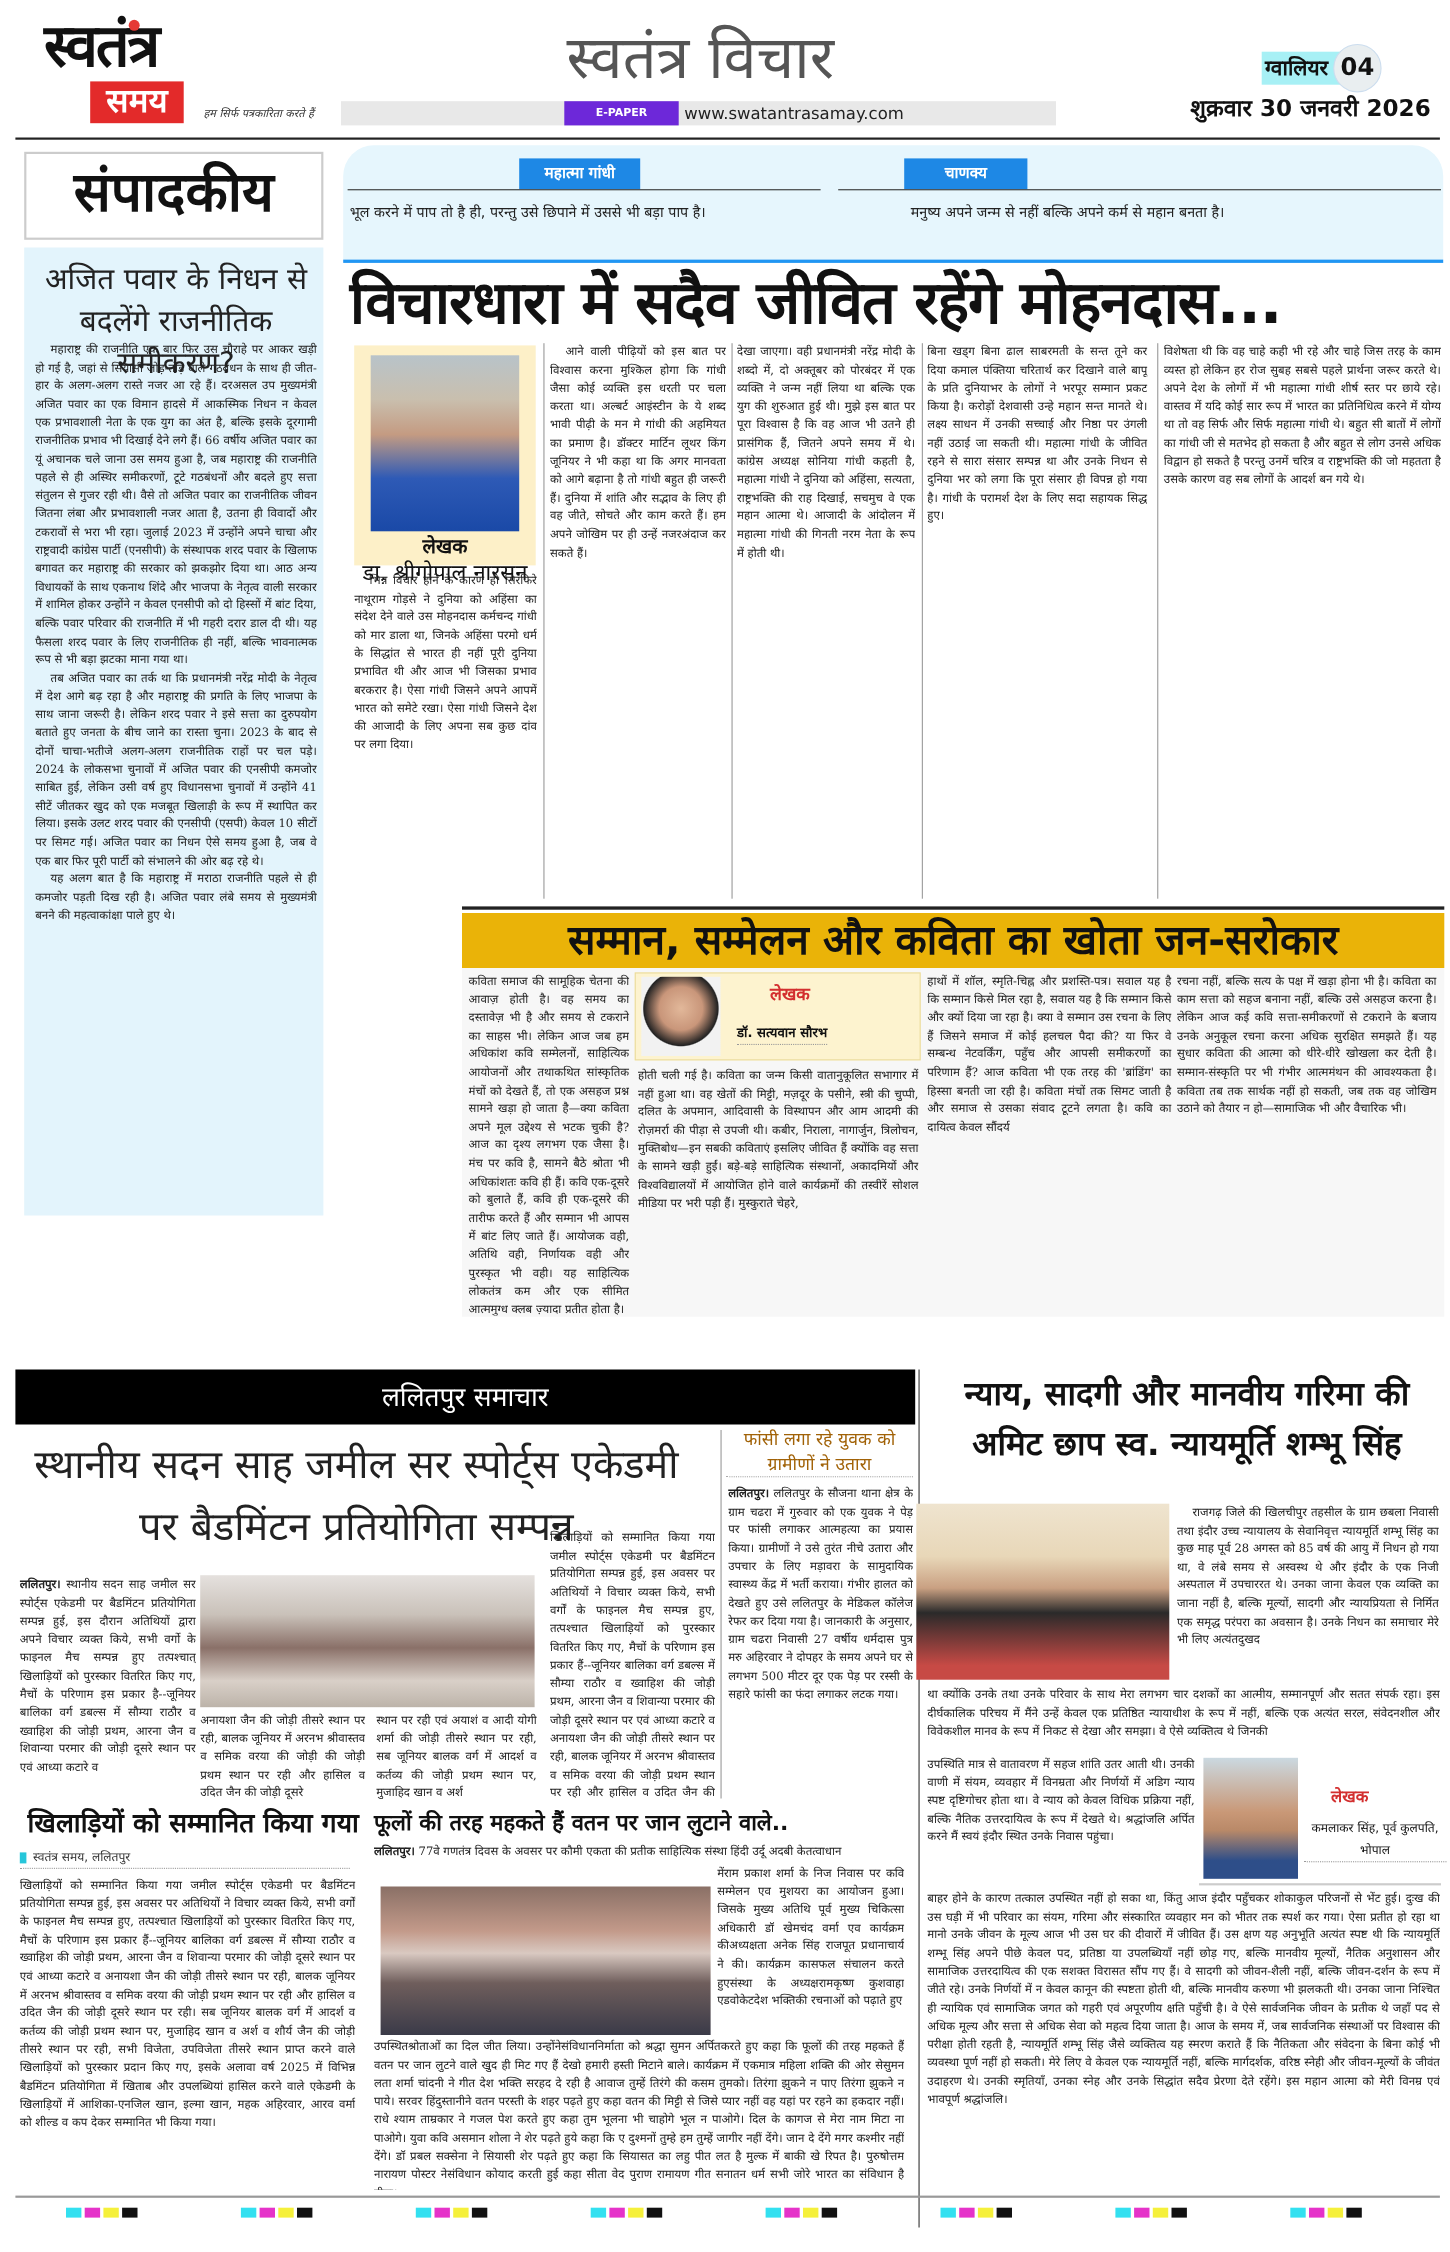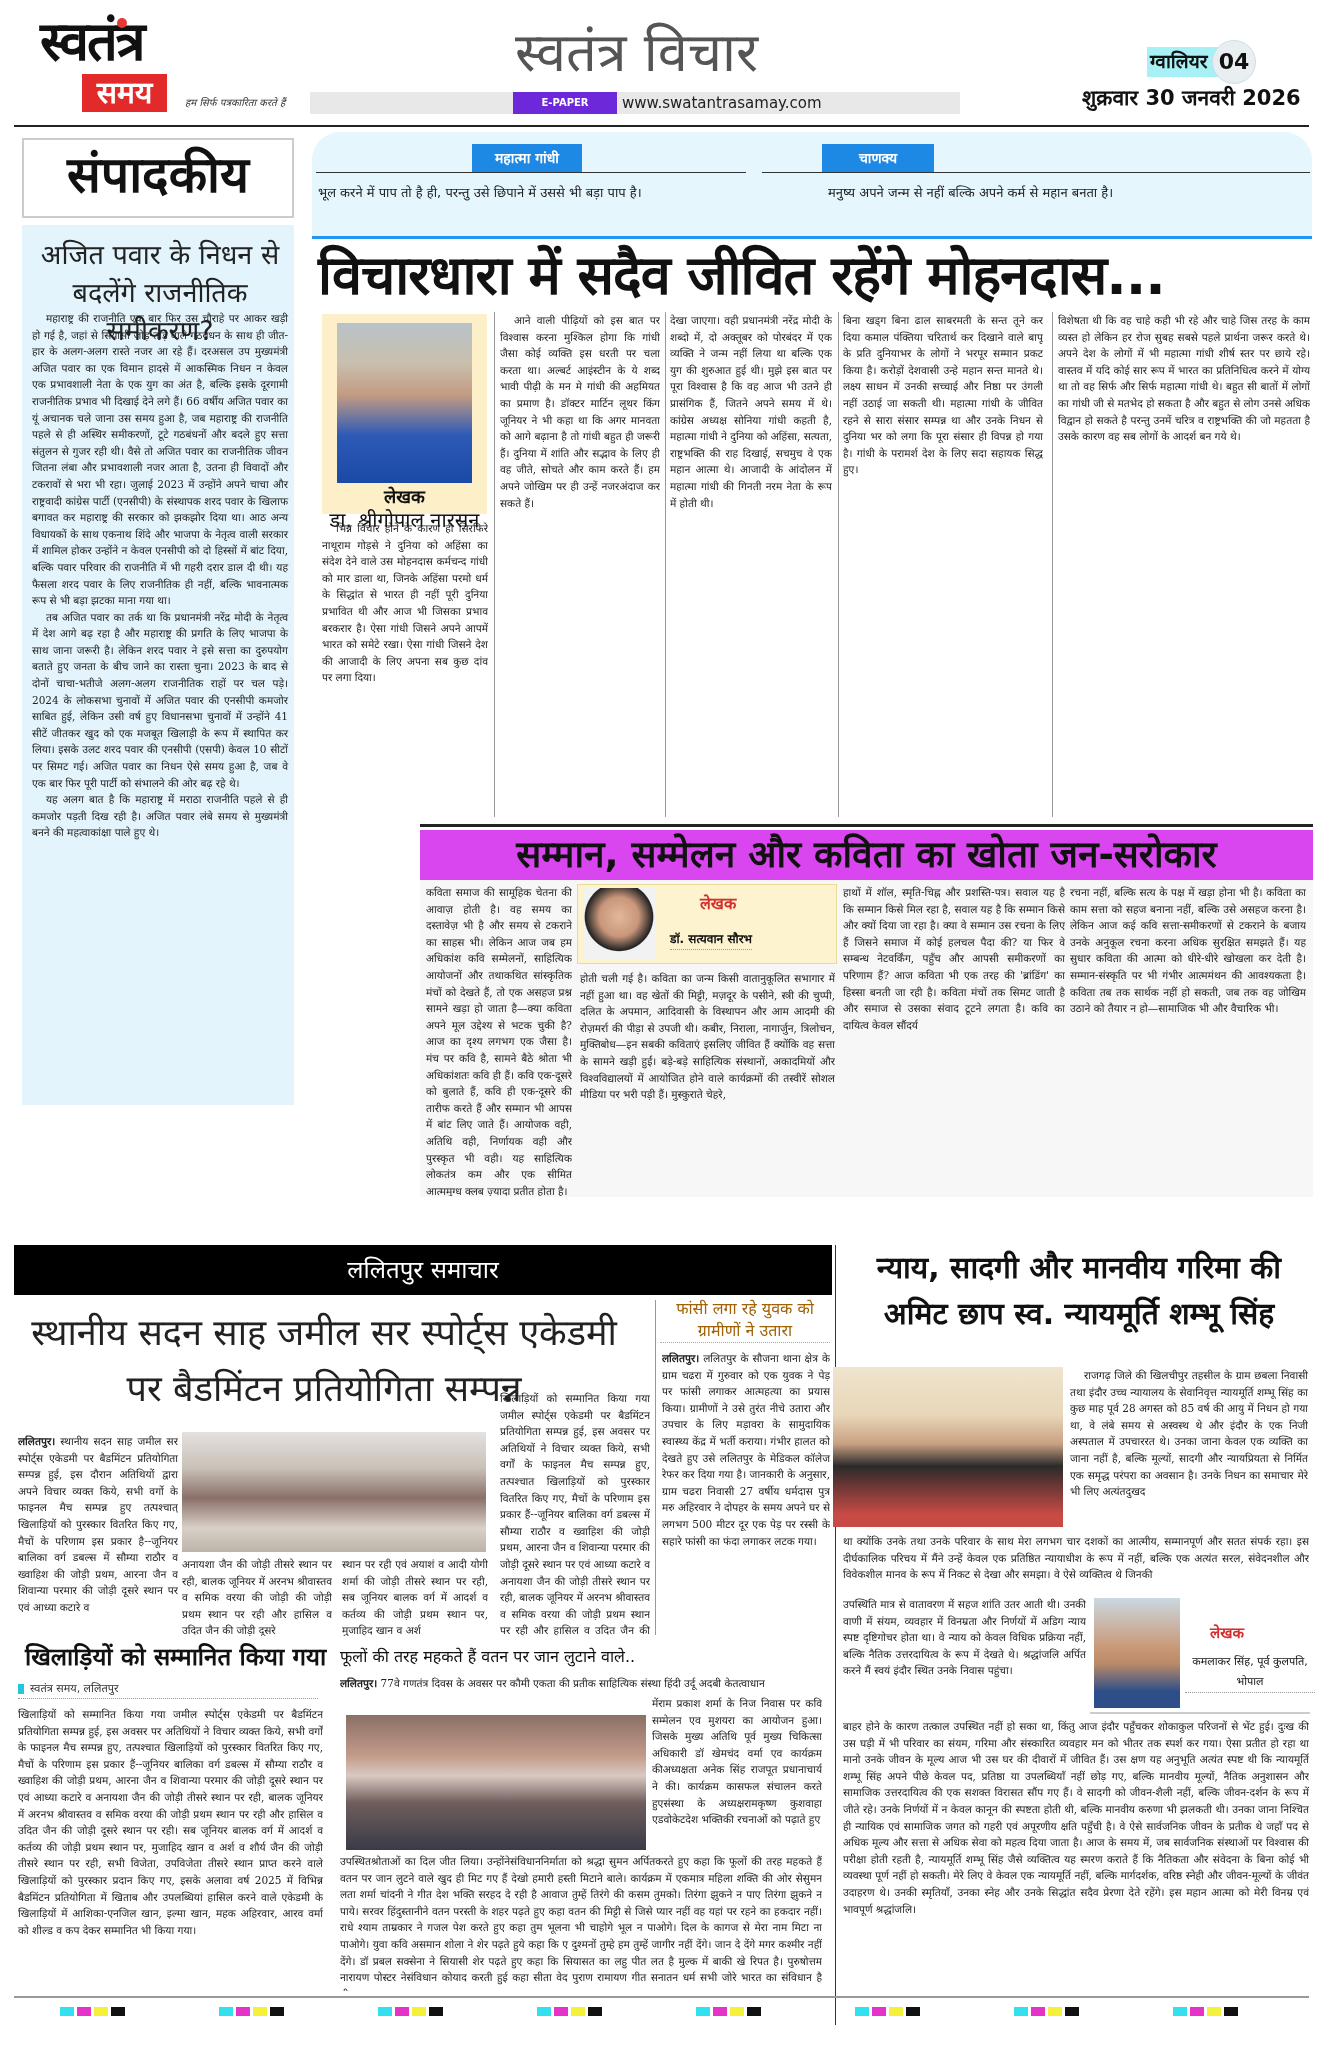--- a/index.html
+++ b/index.html
@@ -36,36 +36,36 @@
 .big-head{left:318px;top:240px;font-size:54px;font-weight:900;letter-spacing:-1px;line-height:72px}
 
 .author1{left:322px;top:314px;width:165px;height:200px;background:#fdf0c8}
 .author1-photo{left:337px;top:323px;width:135px;height:160px;background:linear-gradient(#b8c3c9 0%,#c9bfae 25%,#c49b82 45%,#2e5ab6 70%,#1a49a7 100%)}
 .author1-label{left:322px;top:484px;width:165px;text-align:center;font-size:18px;font-weight:700}
 .author1-name{left:322px;top:506px;width:165px;text-align:center;font-size:20px}
 .col{position:absolute}
 .vline{position:absolute;width:1px;background:#999}
 
 .kav-rule{left:420px;top:824px;width:893px;height:3px;background:#222}
-.kav-head{left:420px;top:830px;width:893px;text-align:center;font-size:37px;font-weight:900;line-height:50px;background:#d946ef}
+.kav-head{left:420px;top:830px;width:893px;text-align:center;font-size:37px;font-weight:900;line-height:50px;background:#eab308}
 .kav-bg{left:420px;top:880px;width:893px;height:317px;background:#f7f7f7}
 .author2{left:577px;top:884px;width:260px;height:80px;background:#fdf3cf;border:1px solid #eadb9c}
 .author2-photo{left:583px;top:888px;width:72px;height:72px;background:radial-gradient(circle at 50% 40%,#e2b89a 0%,#c9967a 35%,#222 60%,#f2f2f2 62%)}
 .author2-label{left:700px;top:892px;font-size:16px;color:#d32f2f;font-weight:700}
 .author2-name{left:670px;top:930px;font-size:12px;font-weight:700;border-bottom:1px dotted #999;padding-bottom:2px}
 
 .lal-bar{left:14px;top:1245px;width:818px;height:50px;background:#000;color:#fff;font-size:24px;text-align:center;line-height:50px}
 .lal-head{left:14px;top:1305px;width:620px;text-align:center;font-size:36px;line-height:56px;color:#222}
 .fansi-head{left:660px;top:1298px;width:170px;text-align:center;font-size:16px;line-height:22px;border-bottom:1px dotted #aaa;color:#a16207}
 .photo-group{left:182px;top:1432px;width:304px;height:120px;background:linear-gradient(180deg,#e5e1de 0%,#c9c1b9 30%,#8a7068 55%,#d9d0c8 80%,#bcb3a9 100%)}
 .sub-head1{left:25px;top:1640px;font-size:24px;font-weight:700;line-height:34px;color:#111}
 .byline{left:18px;top:1680px;font-size:11px;color:#333}
 .byline-sq{left:18px;top:1684px;width:6px;height:10px;background:#26c6da}
 .dotted{border-bottom:1px dotted #999}
-.sub-head2{left:340px;top:1642px;width:480px;font-size:16px;font-weight:400;line-height:30px}
+.sub-head2{left:340px;top:1642px;width:480px;font-size:20px;font-weight:700;line-height:30px}
 .photo-event{left:346px;top:1715px;width:300px;height:135px;background:linear-gradient(180deg,#8a7066 0%,#c39a8a 30%,#d9c9c1 45%,#6f5e5c 65%,#3a3a48 100%)}
 
 .nyay-vline{left:835px;top:1245px;width:1px;height:780px;background:#333}
 .nyay-head{left:845px;top:1245px;width:468px;text-align:center;font-size:30px;font-weight:900;line-height:46px}
 .judge-photo{left:833px;top:1367px;width:230px;height:160px;background:linear-gradient(180deg,#efe4cf 0%,#e8d7b8 30%,#c9a082 48%,#2a2a2a 62%,#c74a45 92%)}
 .author3-photo{left:1094px;top:1598px;width:86px;height:110px;background:linear-gradient(180deg,#cbd9e1 0%,#c99877 45%,#b98968 60%,#2e4e89 85%)}
 .author3-label{left:1210px;top:1622px;font-size:15px;font-weight:700;color:#d32f2f}
 .author3-name{left:1185px;top:1652px;width:130px;font-size:11px;text-align:center;line-height:20px}
 .cmyk{top:2007px;height:9px;width:14px}
 .bottom-rule{left:14px;top:1996px;width:1295px;height:2px;background:#999}

